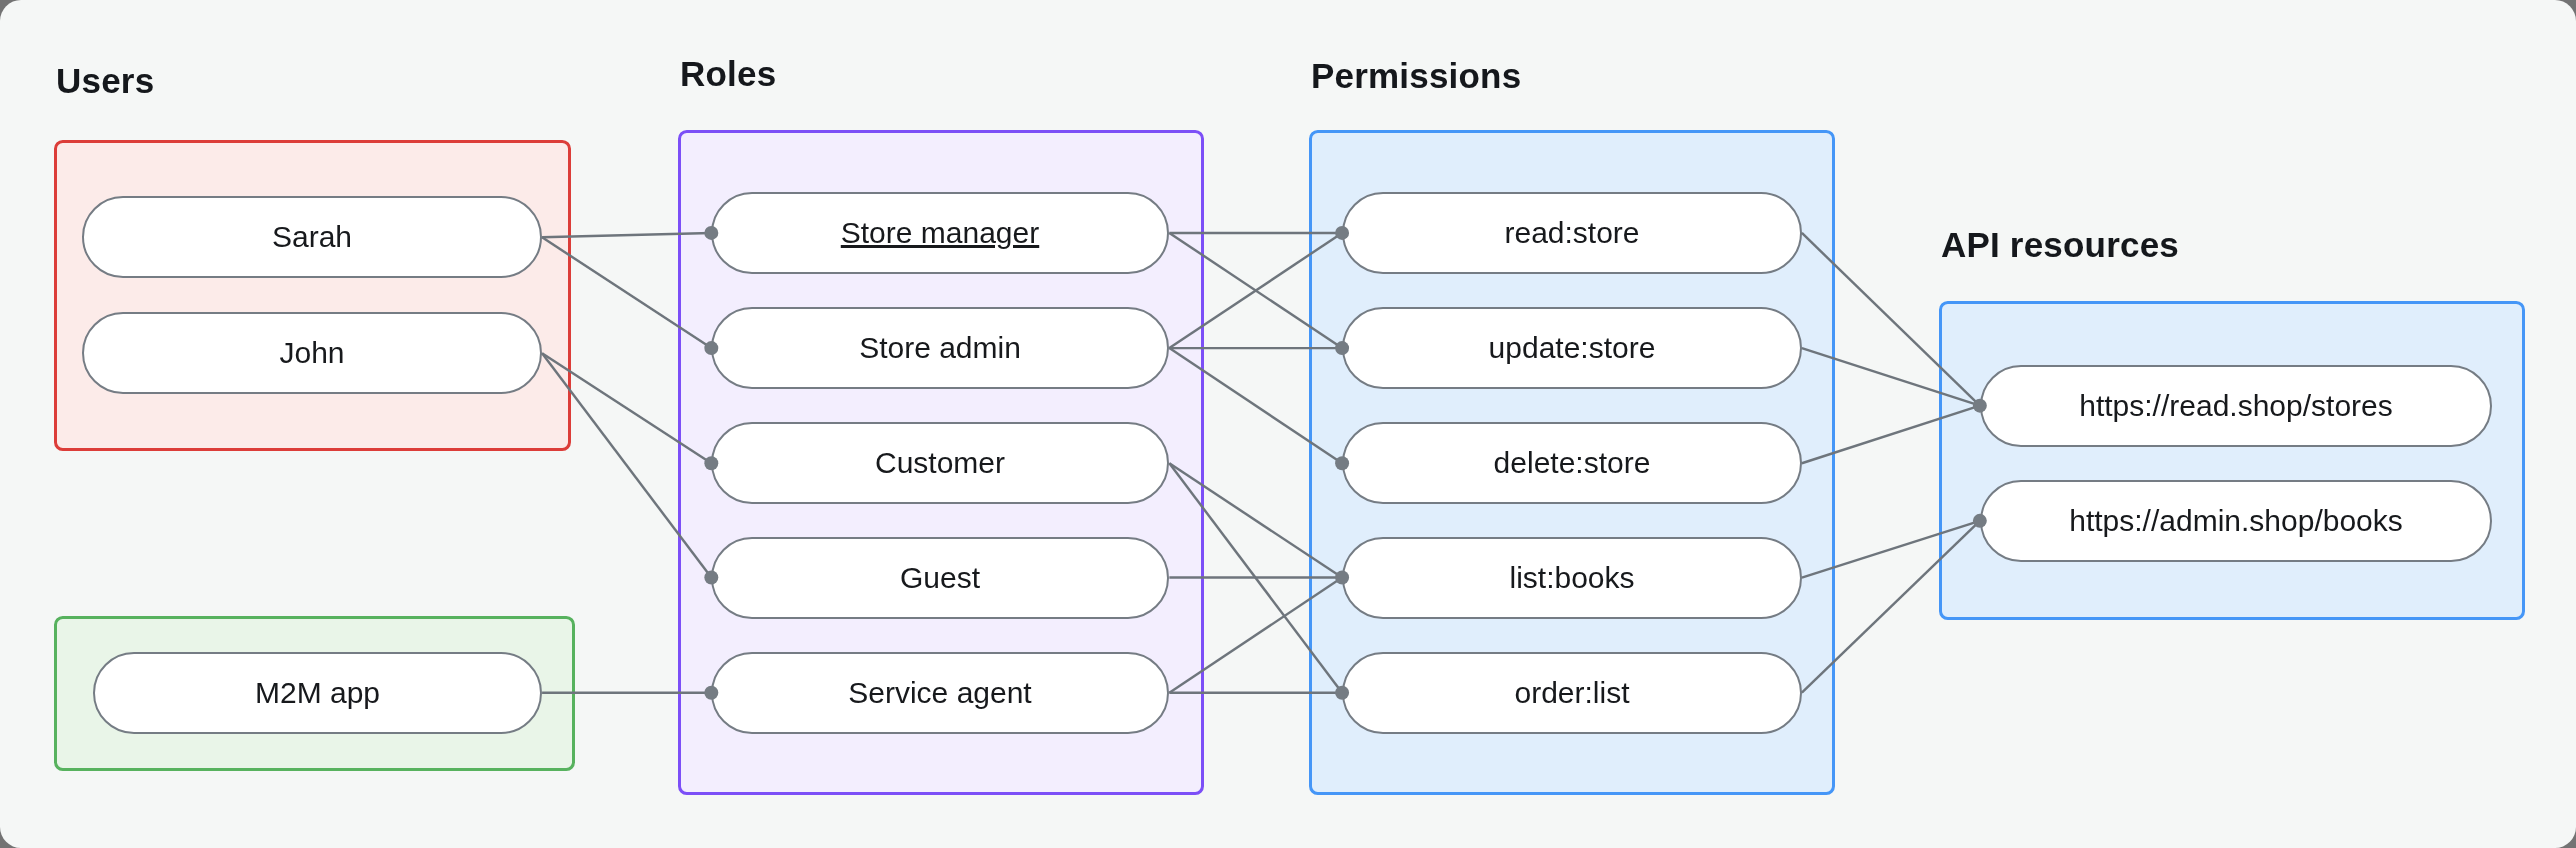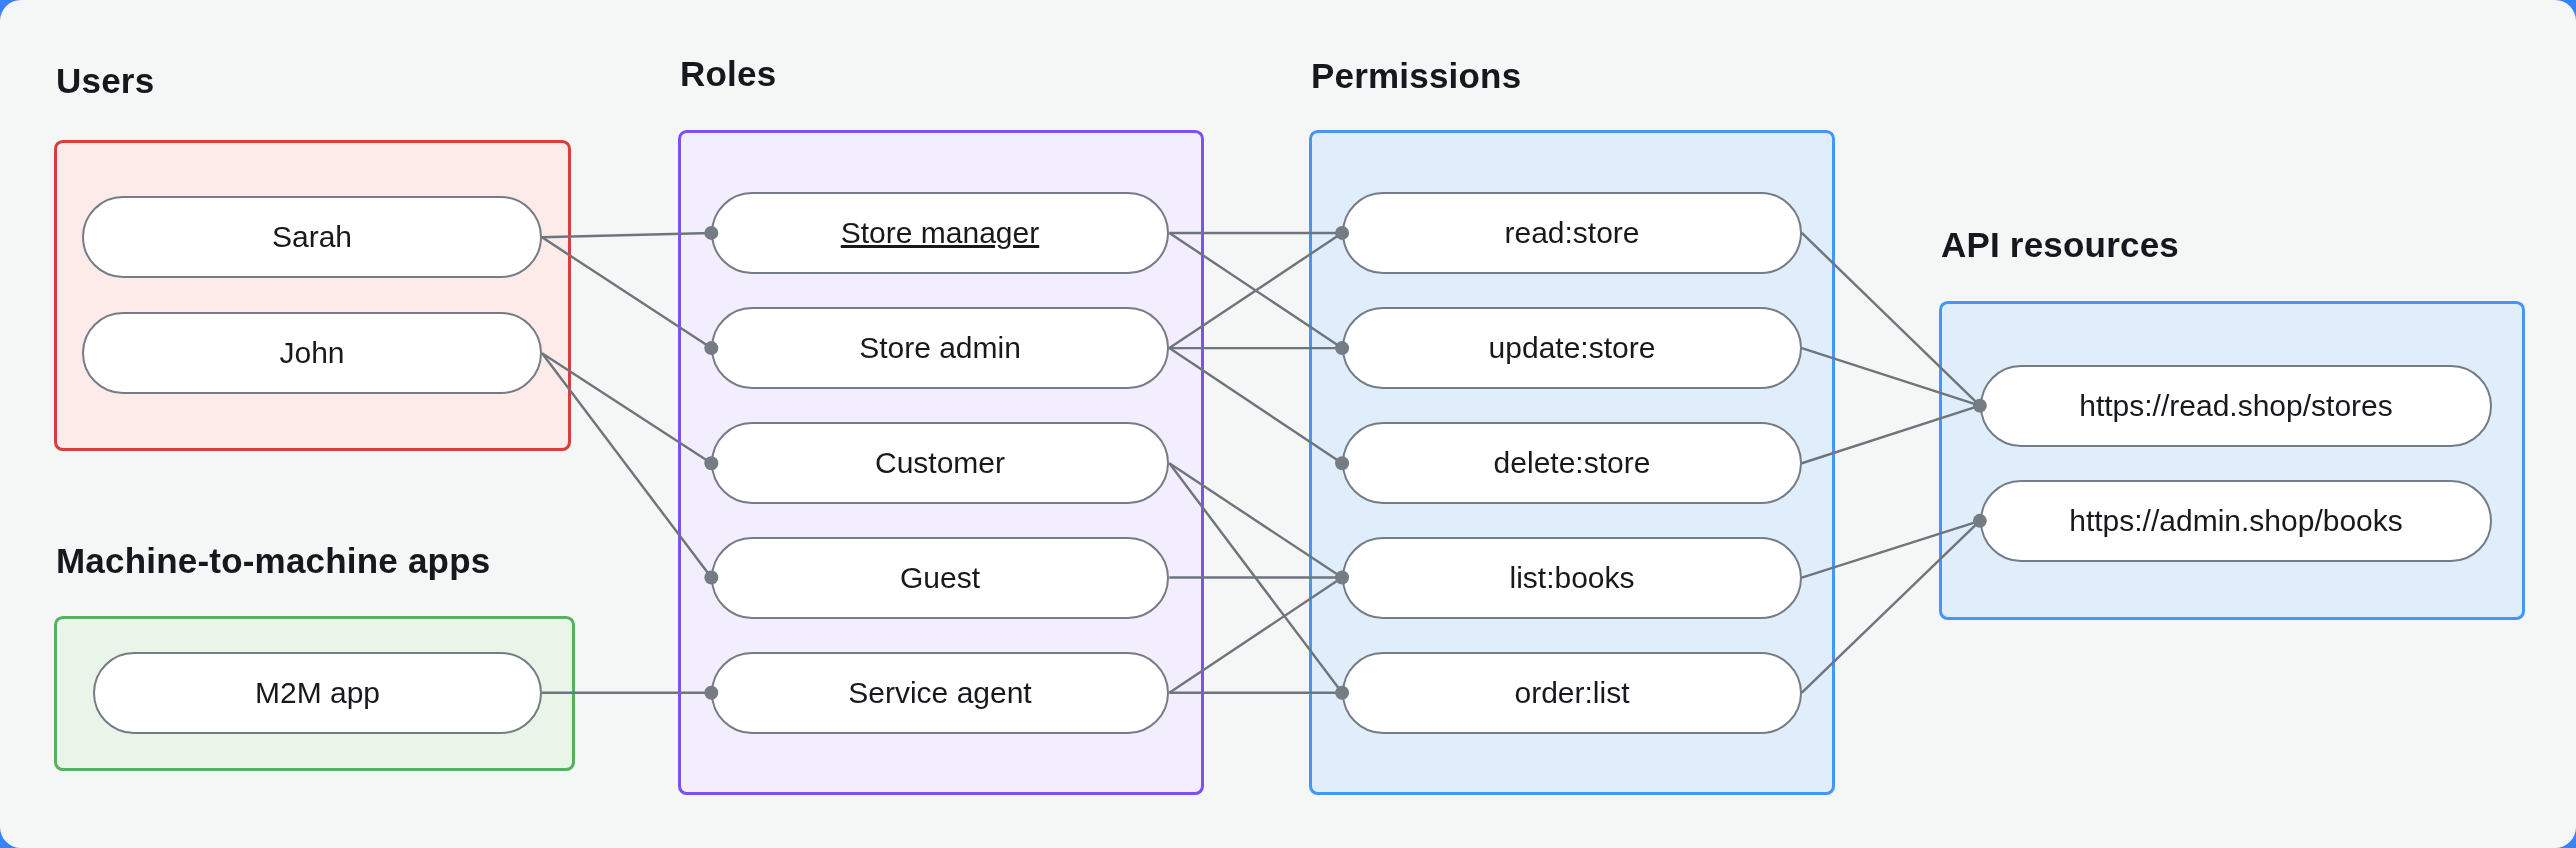--- a/index.html
+++ b/index.html
@@ -73,34 +73,33 @@
   #edge-layer{
     position:absolute;inset:0;
     width:2576px;height:848px;
     pointer-events:none;
     z-index:3;
   }
 </style>
 </head>
 <body>
 
-<div class="stage" style="background: #3b82f6;">
+<div class="stage" style="background: #737373;">
   <div class="card" style="background: rgb(245, 247, 246);">
 
     <div class="group" id="g-users" style="border-color: rgb(220, 61, 57); background: rgb(252, 235, 233);"></div>
     <div class="group" id="g-roles" style="border-color: rgb(124, 79, 247); background: rgb(243, 238, 254);"></div>
     <div class="group" id="g-permissions" style="border-color: rgb(69, 150, 247); background: rgb(224, 238, 252);"></div>
     <div class="group" id="g-api" style="border-color: rgb(69, 150, 247); background: rgb(224, 238, 252);"></div>
     <div class="group" id="g-m2m" style="border-color: rgb(87, 178, 94); background: rgb(233, 245, 232);"></div>
 
     <div class="group-label" id="l-users">Users</div>
     <div class="group-label" id="l-roles">Roles</div>
     <div class="group-label" id="l-permissions">Permissions</div>
     <div class="group-label" id="l-api">API resources</div>
-    <div class="group-label" id="l-m2m">Machine-to-machine apps</div>
 
     <div class="node" id="n-sarah" style="border-color: rgb(117, 124, 132); background: rgb(255, 255, 255); color: rgb(23, 25, 28);">Sarah</div>
     <div class="node" id="n-john" style="border-color: rgb(117, 124, 132); background: rgb(255, 255, 255); color: rgb(23, 25, 28);">John</div>
     <div class="node" id="n-m2m_app" style="border-color: rgb(117, 124, 132); background: rgb(255, 255, 255); color: rgb(23, 25, 28);">M2M app</div>
 
     <div class="node" id="n-store_manager" style="border-color: rgb(117, 124, 132); background: rgb(255, 255, 255); color: rgb(23, 25, 28);">Store manager</div>
     <div class="node" id="n-store_admin" style="border-color: rgb(117, 124, 132); background: rgb(255, 255, 255); color: rgb(23, 25, 28);">Store admin</div>
     <div class="node" id="n-customer" style="border-color: rgb(117, 124, 132); background: rgb(255, 255, 255); color: rgb(23, 25, 28);">Customer</div>
     <div class="node" id="n-guest" style="border-color: rgb(117, 124, 132); background: rgb(255, 255, 255); color: rgb(23, 25, 28);">Guest</div>
     <div class="node" id="n-service_agent" style="border-color: rgb(117, 124, 132); background: rgb(255, 255, 255); color: rgb(23, 25, 28); text-align: center;">Service agent</div>

